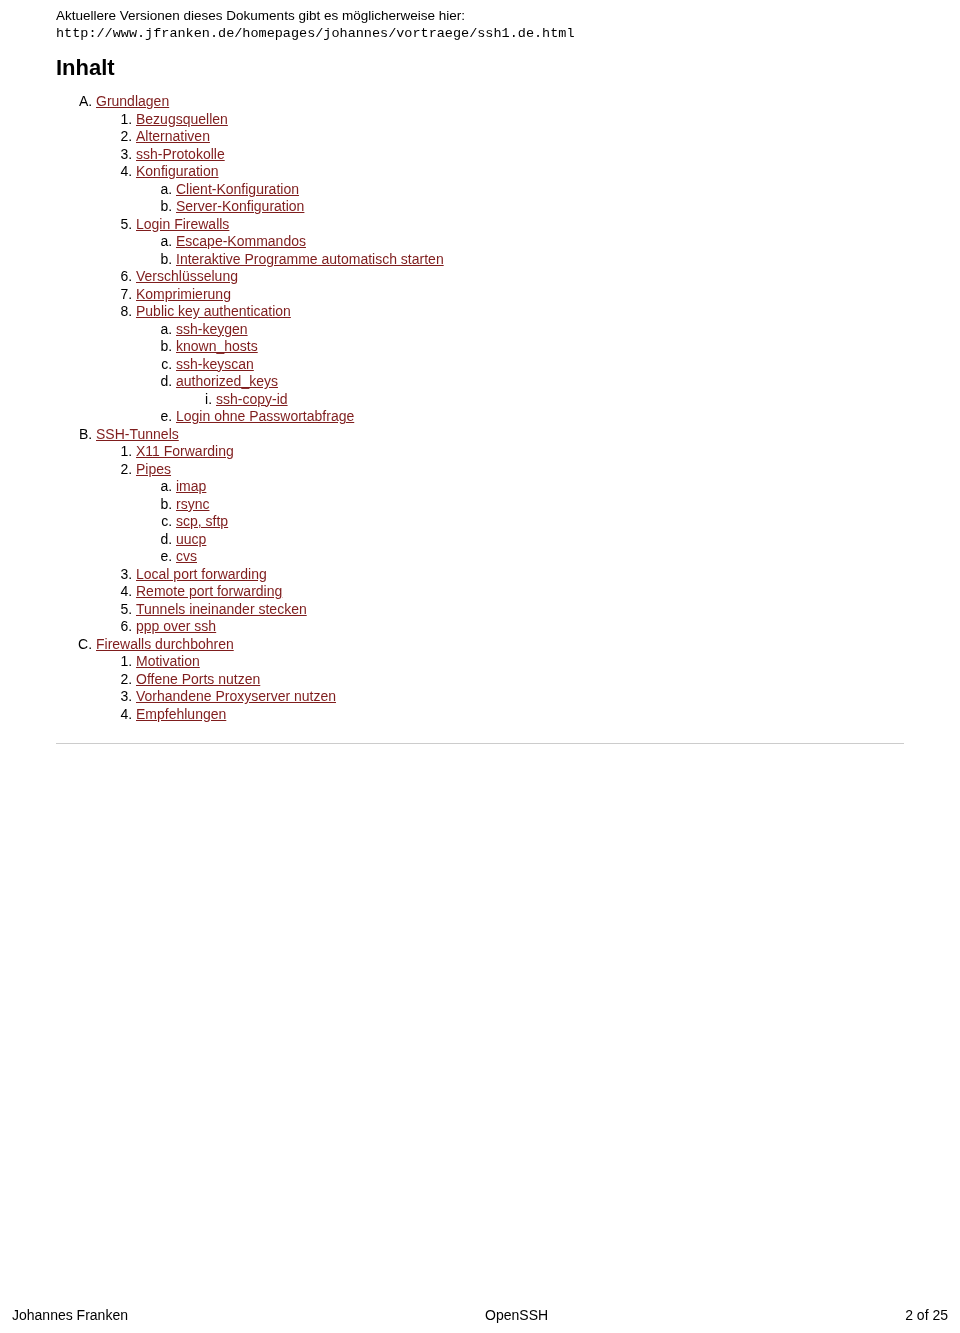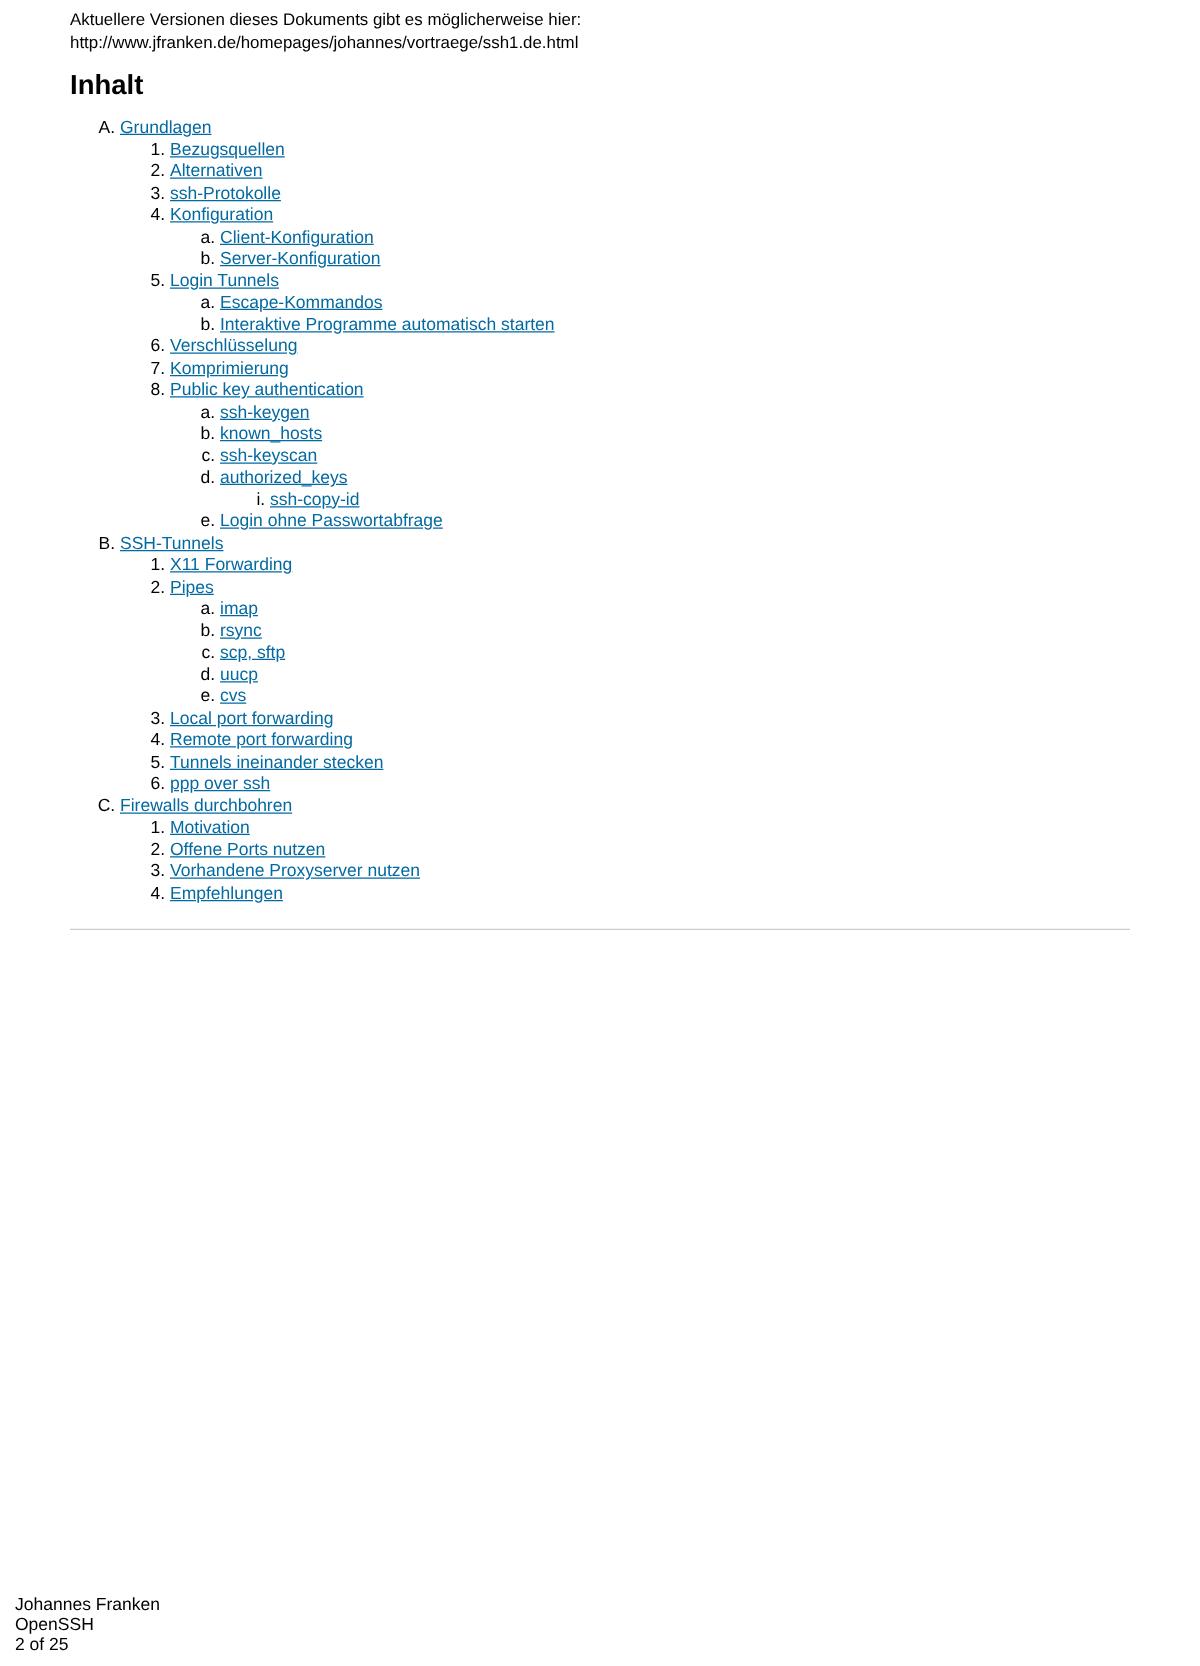--- a/index.html
+++ b/index.html
@@ -15,31 +15,31 @@
       background: #fff;
     }
     .page-content {
       padding: 8px 56px 16px 56px;
     }
     .notice {
       font-size: 13.5px;
       margin-bottom: 2px;
     }
     .url-block {
-      font-family: Liberation Sans, sans-serif;
+      font-family: Liberation Mono, monospace;
       font-size: 13.5px;
       line-height: 1.35;
     }
     h1 {
       font-size: 22px;
       font-weight: bold;
       margin: 12px 0 12px 0;
     }
     a {
-      color: #0369a1;
+      color: #7f1d1d;
       text-decoration: underline;
     }
     ol.upper-alpha {
       list-style-type: upper-alpha;
       margin: 0;
       padding-left: 40px;
     }
     ol.decimal {
       list-style-type: decimal;
       margin: 0;
@@ -66,21 +66,20 @@
     }
     .footer {
       position: absolute;
       bottom: 10px;
       left: 0;
       right: 0;
       padding: 0 12px;
       font-size: 14px;
       display: flex;
       justify-content: space-between;
-      flex-direction: column;
     }
   </style>
 </head>
 <body>
 
 <div class="page-content">
   <div class="notice">Aktuellere Versionen dieses Dokuments gibt es möglicherweise hier:</div>
   <div class="url-block">
     <div>http://www.jfranken.de/homepages/johannes/vortraege/ssh1.de.html</div>
   </div>
@@ -96,21 +95,21 @@
         <li><a href="#">Alternativen</a></li>
         <li><a href="#">ssh-Protokolle</a></li>
         <li>
           <a href="#">Konfiguration</a>
           <ol class="lower-alpha">
             <li><a href="#">Client-Konfiguration</a></li>
             <li><a href="#">Server-Konfiguration</a></li>
           </ol>
         </li>
         <li>
-          <a href="#">Login Tunnels</a>
+          <a href="#">Login Firewalls</a>
           <ol class="lower-alpha">
             <li><a href="#">Escape-Kommandos</a></li>
             <li><a href="#">Interaktive Programme automatisch starten</a></li>
           </ol>
         </li>
         <li><a href="#">Verschlüsselung</a></li>
         <li><a href="#">Komprimierung</a></li>
         <li>
           <a href="#">Public key authentication</a>
           <ol class="lower-alpha">

